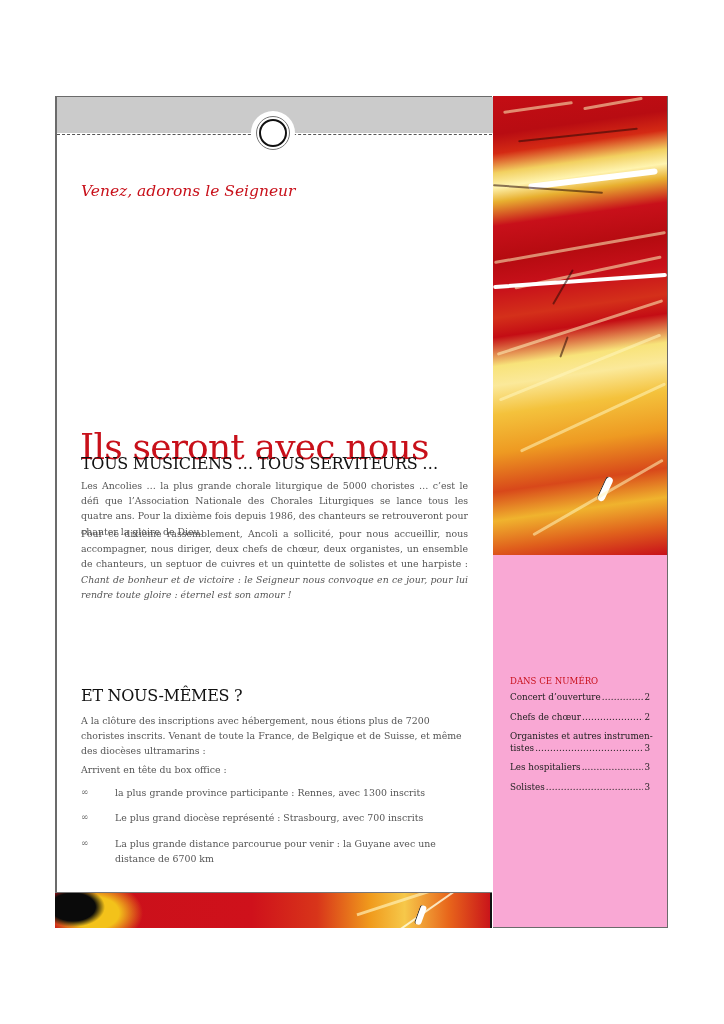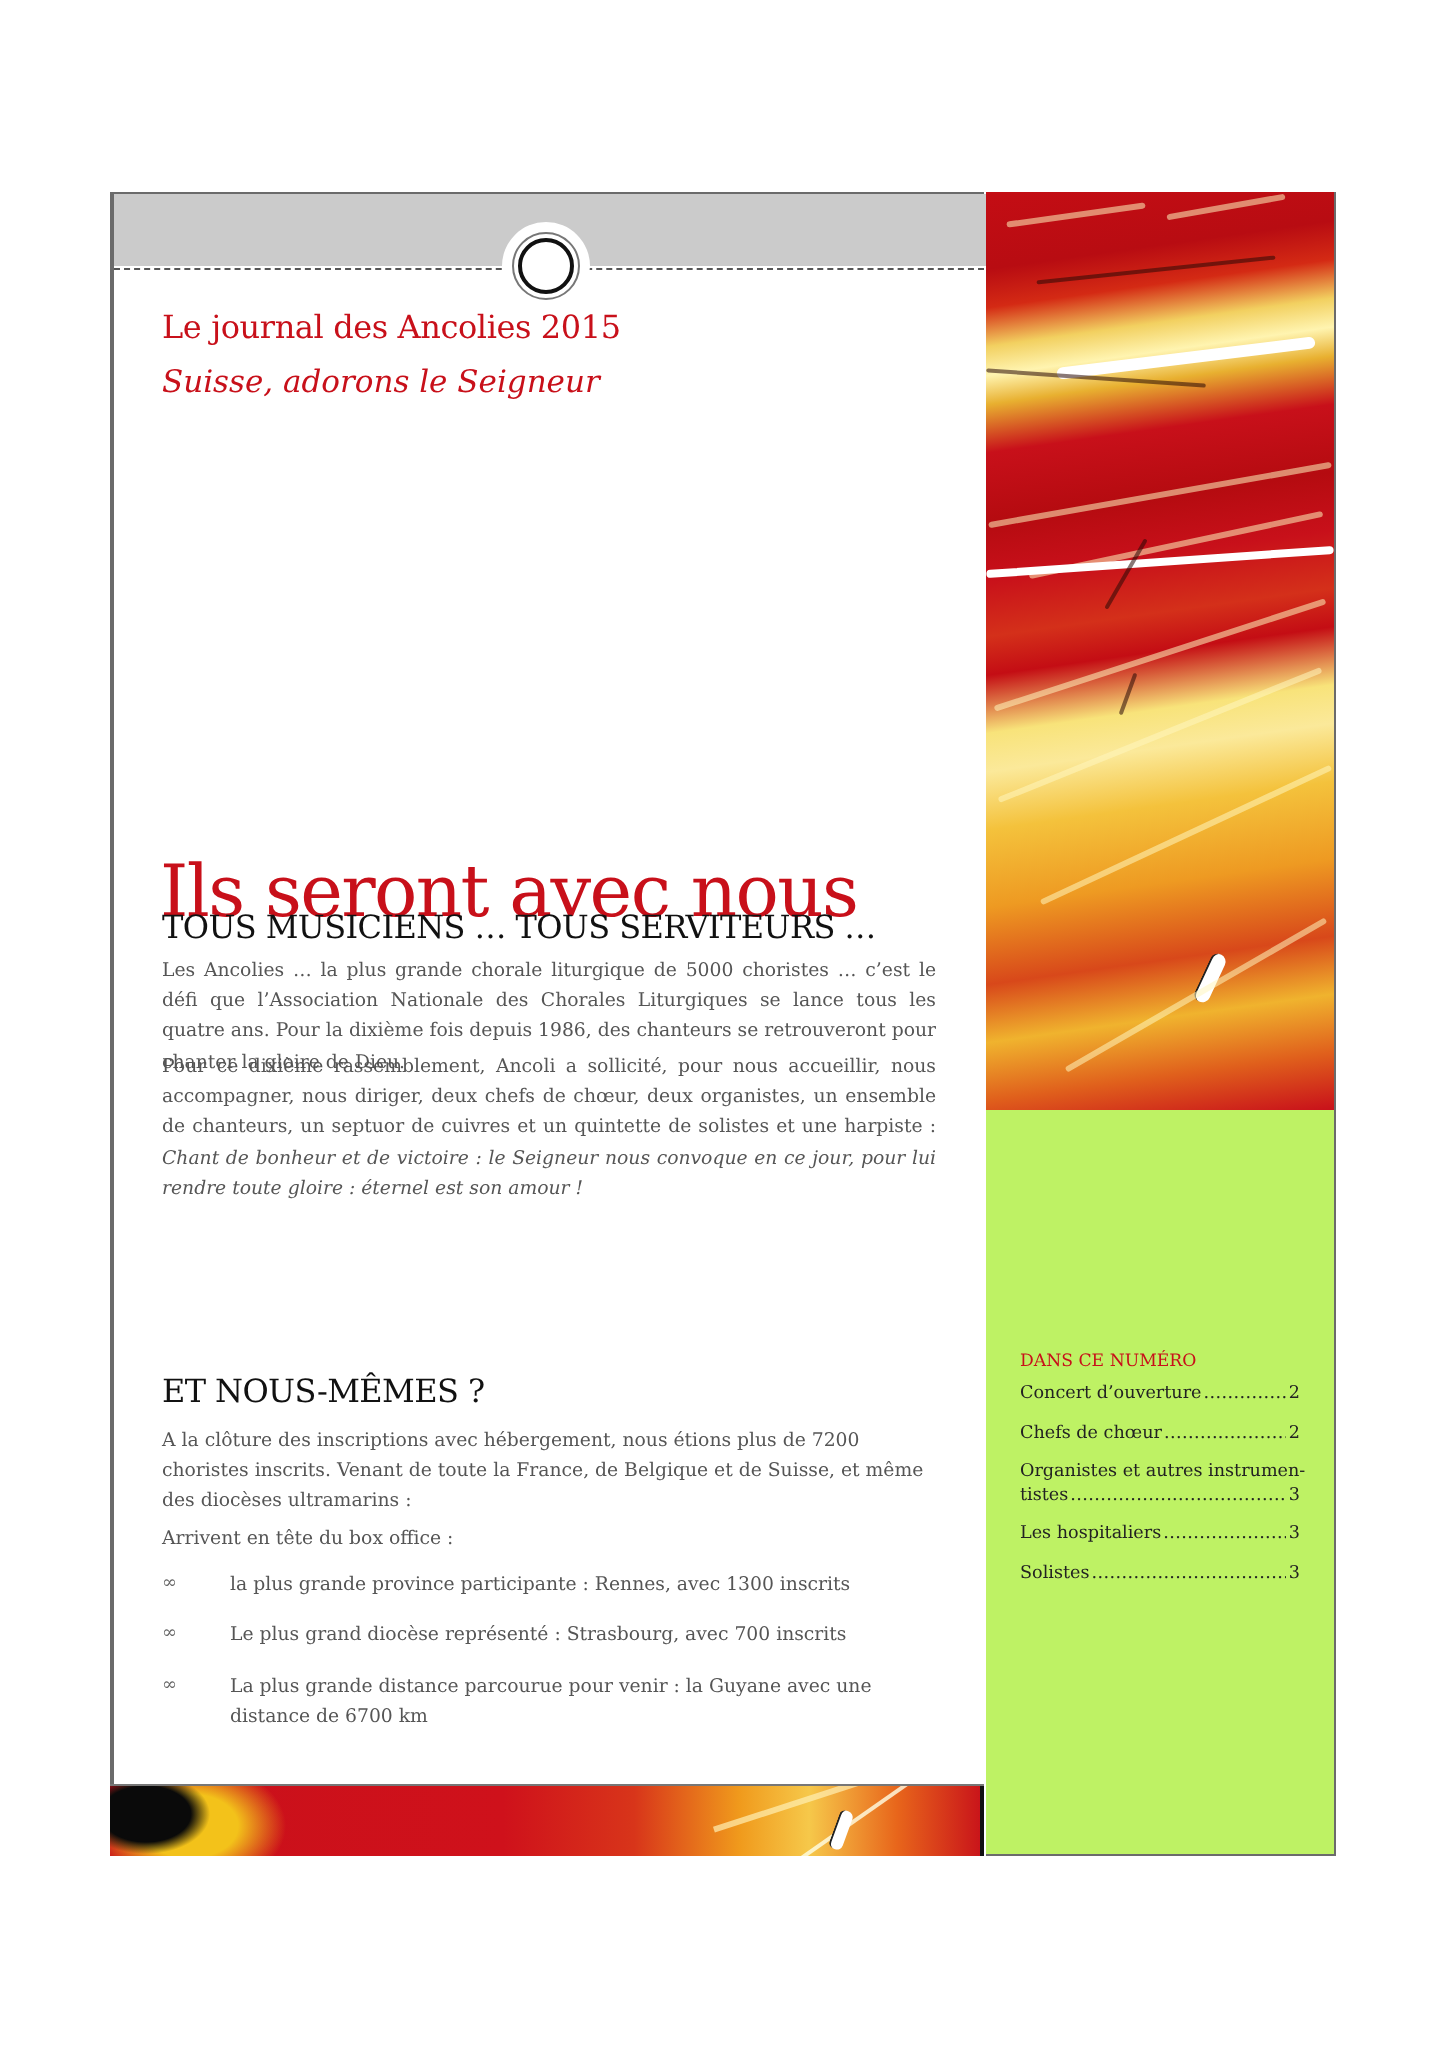--- a/index.html
+++ b/index.html
@@ -51,21 +51,21 @@
         radial-gradient(ellipse 32px 20px at 18px 14px, #0a0a0a 0 70%, rgba(10,10,10,0) 100%),
         radial-gradient(ellipse 60px 40px at 40px 20px, #f3c21a 0 40%, rgba(243,194,26,0) 80%),
         linear-gradient(90deg, #c9101a 0%, #cf111b 45%, #d8351a 60%, #f09a1c 72%, #f6c84a 80%, #e8661b 90%, #c8111a 100%);
   }
   .bb-streak1 { position: absolute; left: 300px; top: 8px; width: 80px; height: 3px; background: rgba(255,240,180,0.7); transform: rotate(-18deg); }
   .bb-streak2 { position: absolute; left: 335px; top: 18px; width: 70px; height: 2px; background: rgba(255,255,230,0.8); transform: rotate(-35deg); }
   .bb-white { position: absolute; left: 362px; top: 12px; width: 6px; height: 20px; background: #ffffff; border-radius: 3px; transform: rotate(20deg); border-left: 1.5px solid #222; }
   .bb-edge { position: absolute; right: 0; top: 0; width: 2px; height: 36px; background: #111; }
 
   
-  .sidebar { position: absolute; left: 438px; top: 0; width: 175px; height: 832px; background: #bef264;
+  .sidebar { position: absolute; left: 438px; top: 0; width: 175px; height: 832px; background: #f9a8d4;
              border-right: 1.5px solid #6b6b6b; border-bottom: 1.5px solid #6b6b6b; box-sizing: border-box; }
   .art { position: absolute; left: 0; top: 0; width: 174px; height: 459px; overflow: hidden;
       background:
         linear-gradient(172deg, #c40d14 0%, #b80c12 8%, #d42a14 12%, #f2d060 16%, #fff4b0 19%, #e8b030 22%, #c8101a 27%, #b50b10 34%, #c8101a 40%, #d4301a 46%, #c40d14 50%, #f8e37a 56%, #fbe99a 60%, #f4c23c 66%, #ee9a22 74%, #d8481a 82%, #f0b32e 88%, #e0601c 94%, #c8101a 100%);
   }
   .art-s { position: absolute; background: rgba(255,245,190,0.55); height: 3px; border-radius: 2px; }
   .art-d { position: absolute; background: rgba(40,10,5,0.55); height: 2px; border-radius: 1px; }
   .art-w { position: absolute; background: #ffffff; border-radius: 4px; }
 
   .toc { position: absolute; left: 17px; top: 580px; width: 140px; }
@@ -81,22 +81,21 @@
 <div class="page">
 
   <div class="main">
     <div class="topband"></div>
   </div>
   <div class="dashline"></div>
   <div class="ring-bg"></div>
   <div class="ring"></div>
   <div class="ring-inner"></div>
 
-  <div class="journal-title">Le journal des Ancolies 2015</div>
-  <div class="subtitle">Suisse, adorons le Seigneur</div>
+  <div class="subtitle">Venez, adorons le Seigneur</div>
   <div class="issue">
     <div>Novembre 2015</div>
     <div>Numéro  5</div>
   </div>
 
   <div class="headline">Ils seront avec nous</div>
 
   <div class="h2 h2a">TOUS MUSICIENS … TOUS SERVITEURS …</div>
   <div class="para p1">Les Ancolies … la plus grande chorale liturgique de 5000 choristes … c’est le défi que l’Association Nationale des Chorales Liturgiques se lance tous les quatre ans. Pour la dixième fois depuis 1986, des chanteurs se retrouveront pour chanter la gloire de Dieu.</div>
   <div class="para p2"><span>Pour ce dixième rassemblement, Ancoli a sollicité, pour nous accueillir, nous accompagner, nous diriger, deux chefs de chœur, deux organistes, un ensemble de chanteurs, un septuor de cuivres et un quintette de solistes et une harpiste : </span><span class="it">Chant de bonheur et de victoire : le Seigneur nous convoque en ce jour, pour lui rendre toute gloire : éternel est son amour !</span></div>

